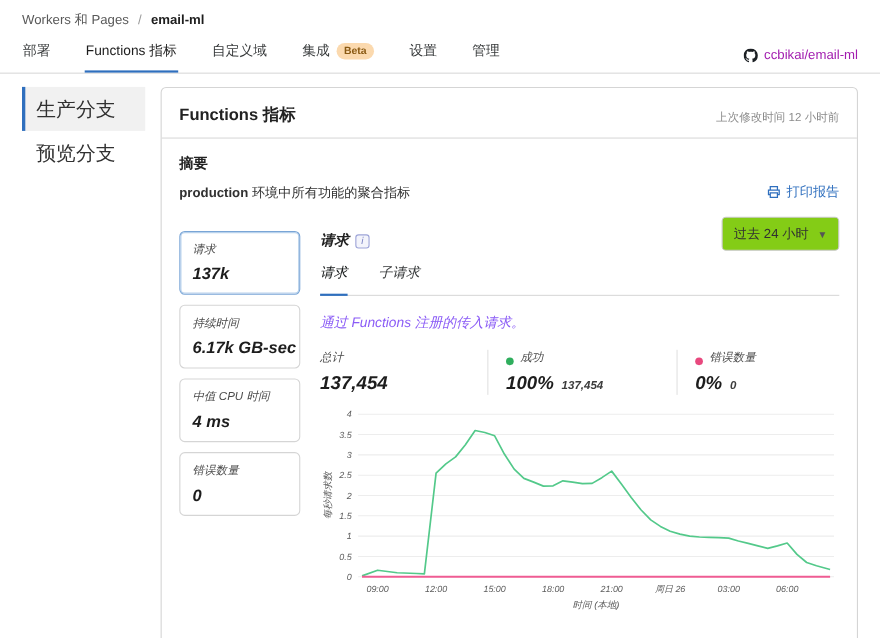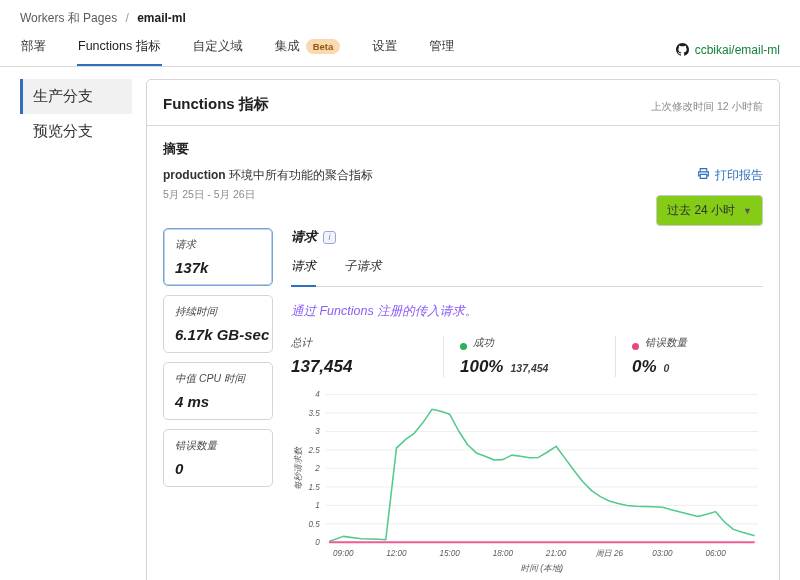--- a/index.html
+++ b/index.html
@@ -15,46 +15,46 @@
 
   
   .tabs-bar { margin-top:7px; padding:0 20px; border-bottom:1px solid #d9d9d9;
     display:flex; align-items:flex-end; justify-content:space-between; }
   .tabs { display:flex; gap:30px; }
   .tab { font-size:12.5px; color:#36393a; padding:4px 1px 9px 1px; cursor:pointer;
     border-bottom:2px solid transparent; display:flex; align-items:center; gap:6px; }
   .tab.active { color:#1d1d1d; border-bottom-color:#2f6fbe; }
   .beta-badge { background:#fbd9ae; color:#8a5a13; font-size:9.5px; font-weight:bold;
     padding:2px 7px; border-radius:9px; }
-  .repo-link { display:flex; align-items:flex-start; gap:6px; font-size:12px; color:#15803d;
+  .repo-link { display:flex; align-items:center; gap:6px; font-size:12px; color:#a21caf;
     cursor:pointer; padding-bottom:9px; }
   .repo-link svg { width:13px; height:13px; fill:#1b1f23; }
 
   
   .content { display:flex; padding:12px 20px 0 20px; align-items:flex-start; }
   .sidebar { width:112px; flex:none; }
-  .side-item { font-size:15px; color:#313131; padding:8px 10px; cursor:pointer;
+  .side-item { font-size:18px; color:#313131; padding:8px 10px; cursor:pointer;
     border-left:3px solid transparent; }
   .side-item.active { background:#f1f1f1; border-left-color:#2f6fbe; }
 
   .card { flex:1; margin-left:14px; border:1px solid #d5d5d5; border-radius:5px;
     min-height:540px; background:#fff; }
   .card-header { display:flex; justify-content:space-between; align-items:flex-end;
     padding:15px 16px 11px 16px; border-bottom:1px solid #d9d9d9; }
   .card-title { font-size:15px; font-weight:bold; color:#222; }
   .last-modified { font-size:10.5px; color:#8b8b8b; }
   .card-body { padding:14px 16px; position:relative; }
 
   
   .summary-heading { font-size:13px; font-weight:bold; color:#222; }
   .summary-desc { font-size:12px; color:#313131; margin-top:9px; }
   .summary-env { font-weight:bold; }
   .summary-dates { font-size:10.5px; color:#8b8b8b; margin-top:4px; }
   .controls { position:absolute; right:16px; top:40px; text-align:right; }
-  .print-link { display:inline-flex; align-items:flex-start; gap:5px; color:#2f6fbe;
+  .print-link { display:inline-flex; align-items:center; gap:5px; color:#2f6fbe;
     font-size:12px; cursor:pointer; }
   .print-link svg { width:13px; height:13px; stroke:#2f6fbe; fill:none; stroke-width:1.4; }
   .range-btn { margin-top:11px; display:inline-flex; align-items:center; gap:8px;
     border:1px solid #c9c9c9; border-radius:4px; background:#84cc16; padding:6px 10px;
     font-size:12px; color:#313131; cursor:pointer; font-family:inherit; }
   .caret { font-size:9px; color:#555; }
 
   
   .metrics { display:flex; margin-top:26px; align-items:flex-start;font-style:italic; }
   .metric-cards { width:110px; flex:none; display:flex; flex-direction:column; gap:9px; }
@@ -142,21 +142,20 @@
         <div class="card-title">Functions 指标</div>
         <div class="last-modified">上次修改时间 12 小时前</div>
       </div>
 
       <div class="card-body">
         <div class="summary">
           <div class="summary-heading">摘要</div>
           <div class="summary-desc">
             <span class="summary-env">production</span><span> 环境中所有功能的聚合指标</span>
           </div>
-          <div class="summary-dates">5月 25日 - 5月 26日</div>
         </div>
 
         <div class="controls">
           <span class="print-link">
             <svg viewBox="0 0 16 16">
                 <path d="M4 6V2h8v4M4 11H2V6h12v5h-2M4 9h8v5H4z"></path>
               </svg>
             <span>打印报告</span>
           </span>
           <br>

